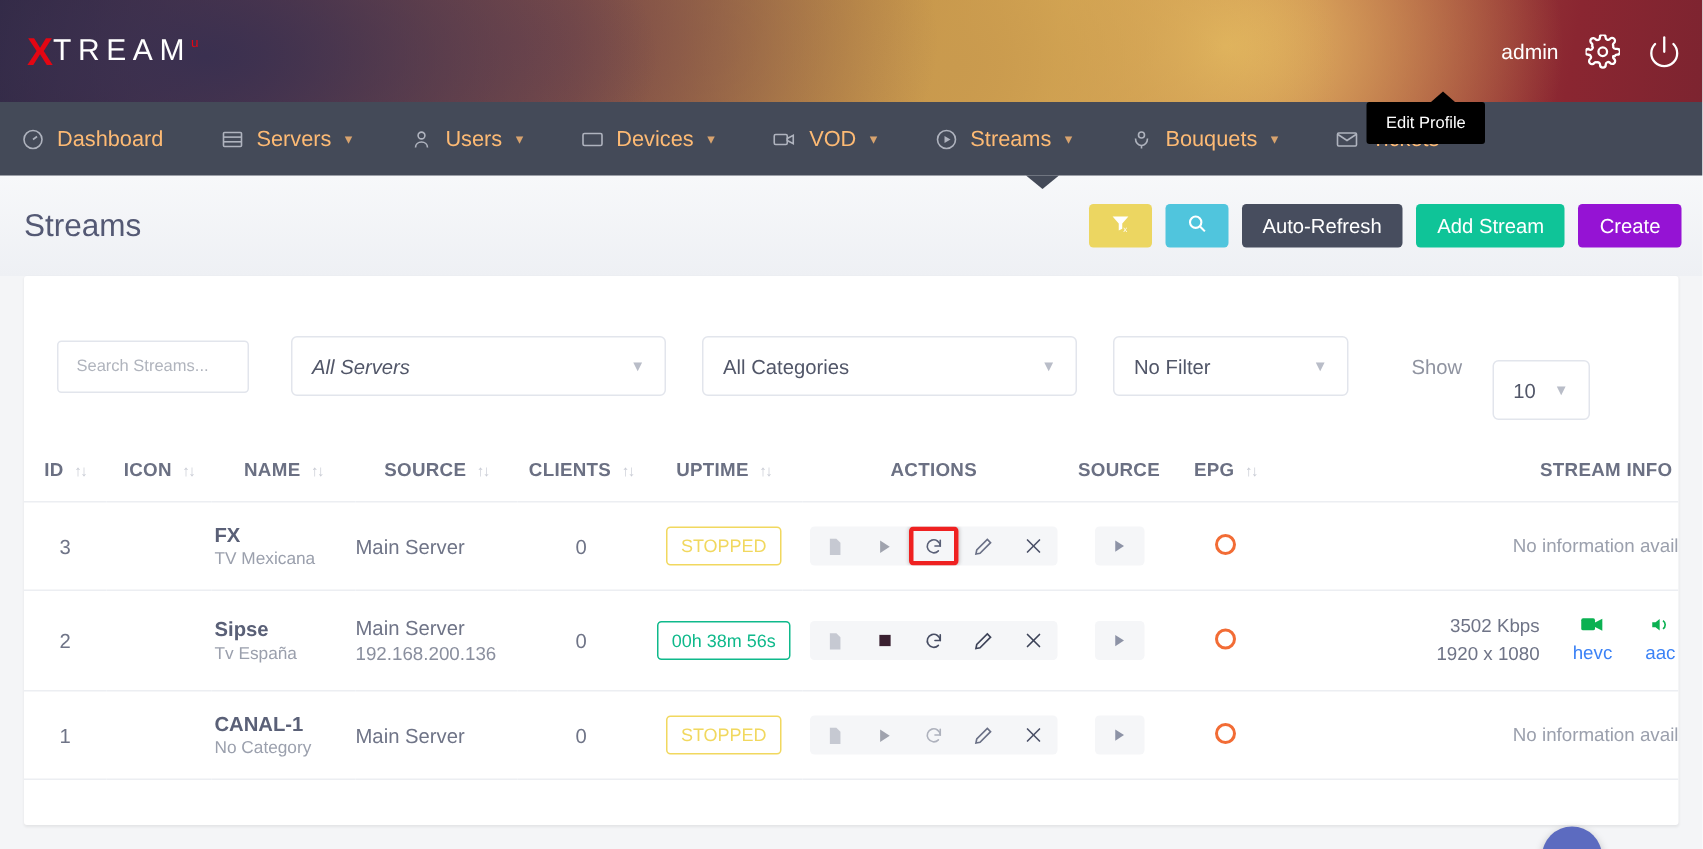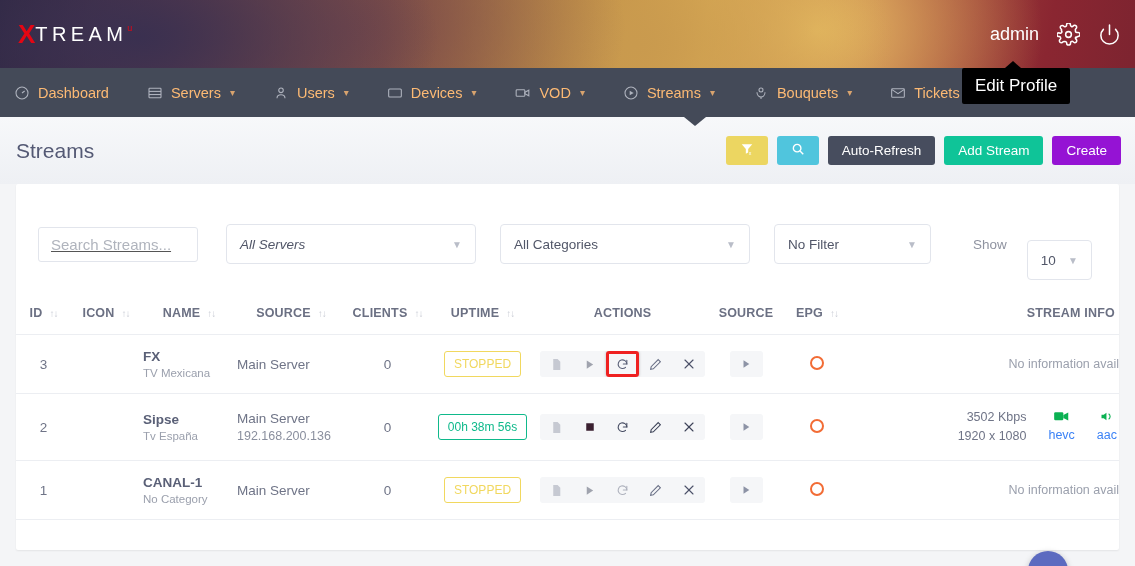--- a/index.html
+++ b/index.html
@@ -34,21 +34,21 @@
     color:#ffffff; font-weight:500; font-size:20px; line-height:27px;
     letter-spacing:4.4px;
   }
   .brand .logo-sup{
     color:#e40613; font-size:9px; line-height:10px; margin-top:2px;
   }
   .topbar-right{
     margin-left:auto; margin-right:14px;
     display:flex; align-items:center; gap:18px;
   }
-  .admin-name{ color:#fff; font-size:18px; }
+  .admin-name{ color:#fff; font-size:14px; }
   .ic-btn{ display:flex; align-items:center; justify-content:center; cursor:pointer; }
   .ic-btn svg{ display:block; }
 
   
   .navbar{
     height:49px; background:#444a58;
     display:flex; align-items:center;
     position:relative;
   }
   .nav-item{
@@ -60,22 +60,22 @@
   }
   .nav-item:first-child{ margin-left:14px; }
   .nav-item .nv-ic{ display:flex; align-items:center; opacity:.85; }
   .nav-item .caret{ font-size:10px; opacity:.8; margin-left:1px;}
   .nav-pointer{
     position:absolute; left:684px; top:49px;
     width:0;height:0;border-left:11px solid transparent;border-right:11px solid transparent;
     border-top:9px solid #444a58;
   }
   .tooltip{
-    position:absolute; left:962px; top:68px;
-    background:#000; color:#fff; font-size:17px;
+    position:absolute; left:911px; top:68px;
+    background:#000; color:#fff; font-size:11px;
     padding:8px 13px; border-radius:2px; z-index:30; white-space:nowrap;
   }
   .tooltip:after{
     content:""; position:absolute; top:-7px; left:43px;
     border-left:8px solid transparent;border-right:8px solid transparent;border-bottom:7px solid #000;
   }
 
   
   .pagehead{
     height:67px; display:flex; align-items:center;
@@ -100,24 +100,23 @@
   .card{
     margin:0 16px; background:#fff; border-radius:2px;
     box-shadow:0 1px 2px rgba(0,0,0,.07);
     height:calc(566px - 68px - 49px - 67px - 16px);
     overflow:hidden;
   }
   .filters{
     display:flex; align-items:center; padding:24px 0 16px 22px;
   }
   .search-input{
-    width:160px;height:35px;border:1px solid #e2e5ec;border-radius:3px;
-    padding:0 12px; font-size:15px; color:#555; font-family:inherit;
+    width:128px;height:35px;border:1px solid #e2e5ec;border-radius:3px;
+    padding:0 12px; font-size:11px; color:#555; font-family:inherit;
     outline:none;
-    text-decoration:underline;
   }
   .search-input::placeholder{ color:#b0b4bd; }
   .sel{
     height:40px; border:1px solid #e2e5ec; border-radius:4px;
     display:flex; align-items:center; padding:0 13px;
     font-size:13.5px; color:#515668; cursor:pointer; background:#fff;
   }
   .sel .dn{ margin-left:auto; color:#b9bdc8; font-size:10px; }
   .sel-servers{ width:250px; margin-left:28px;font-style:italic; }
   .sel-categories{ width:250px; margin-left:24px; }

